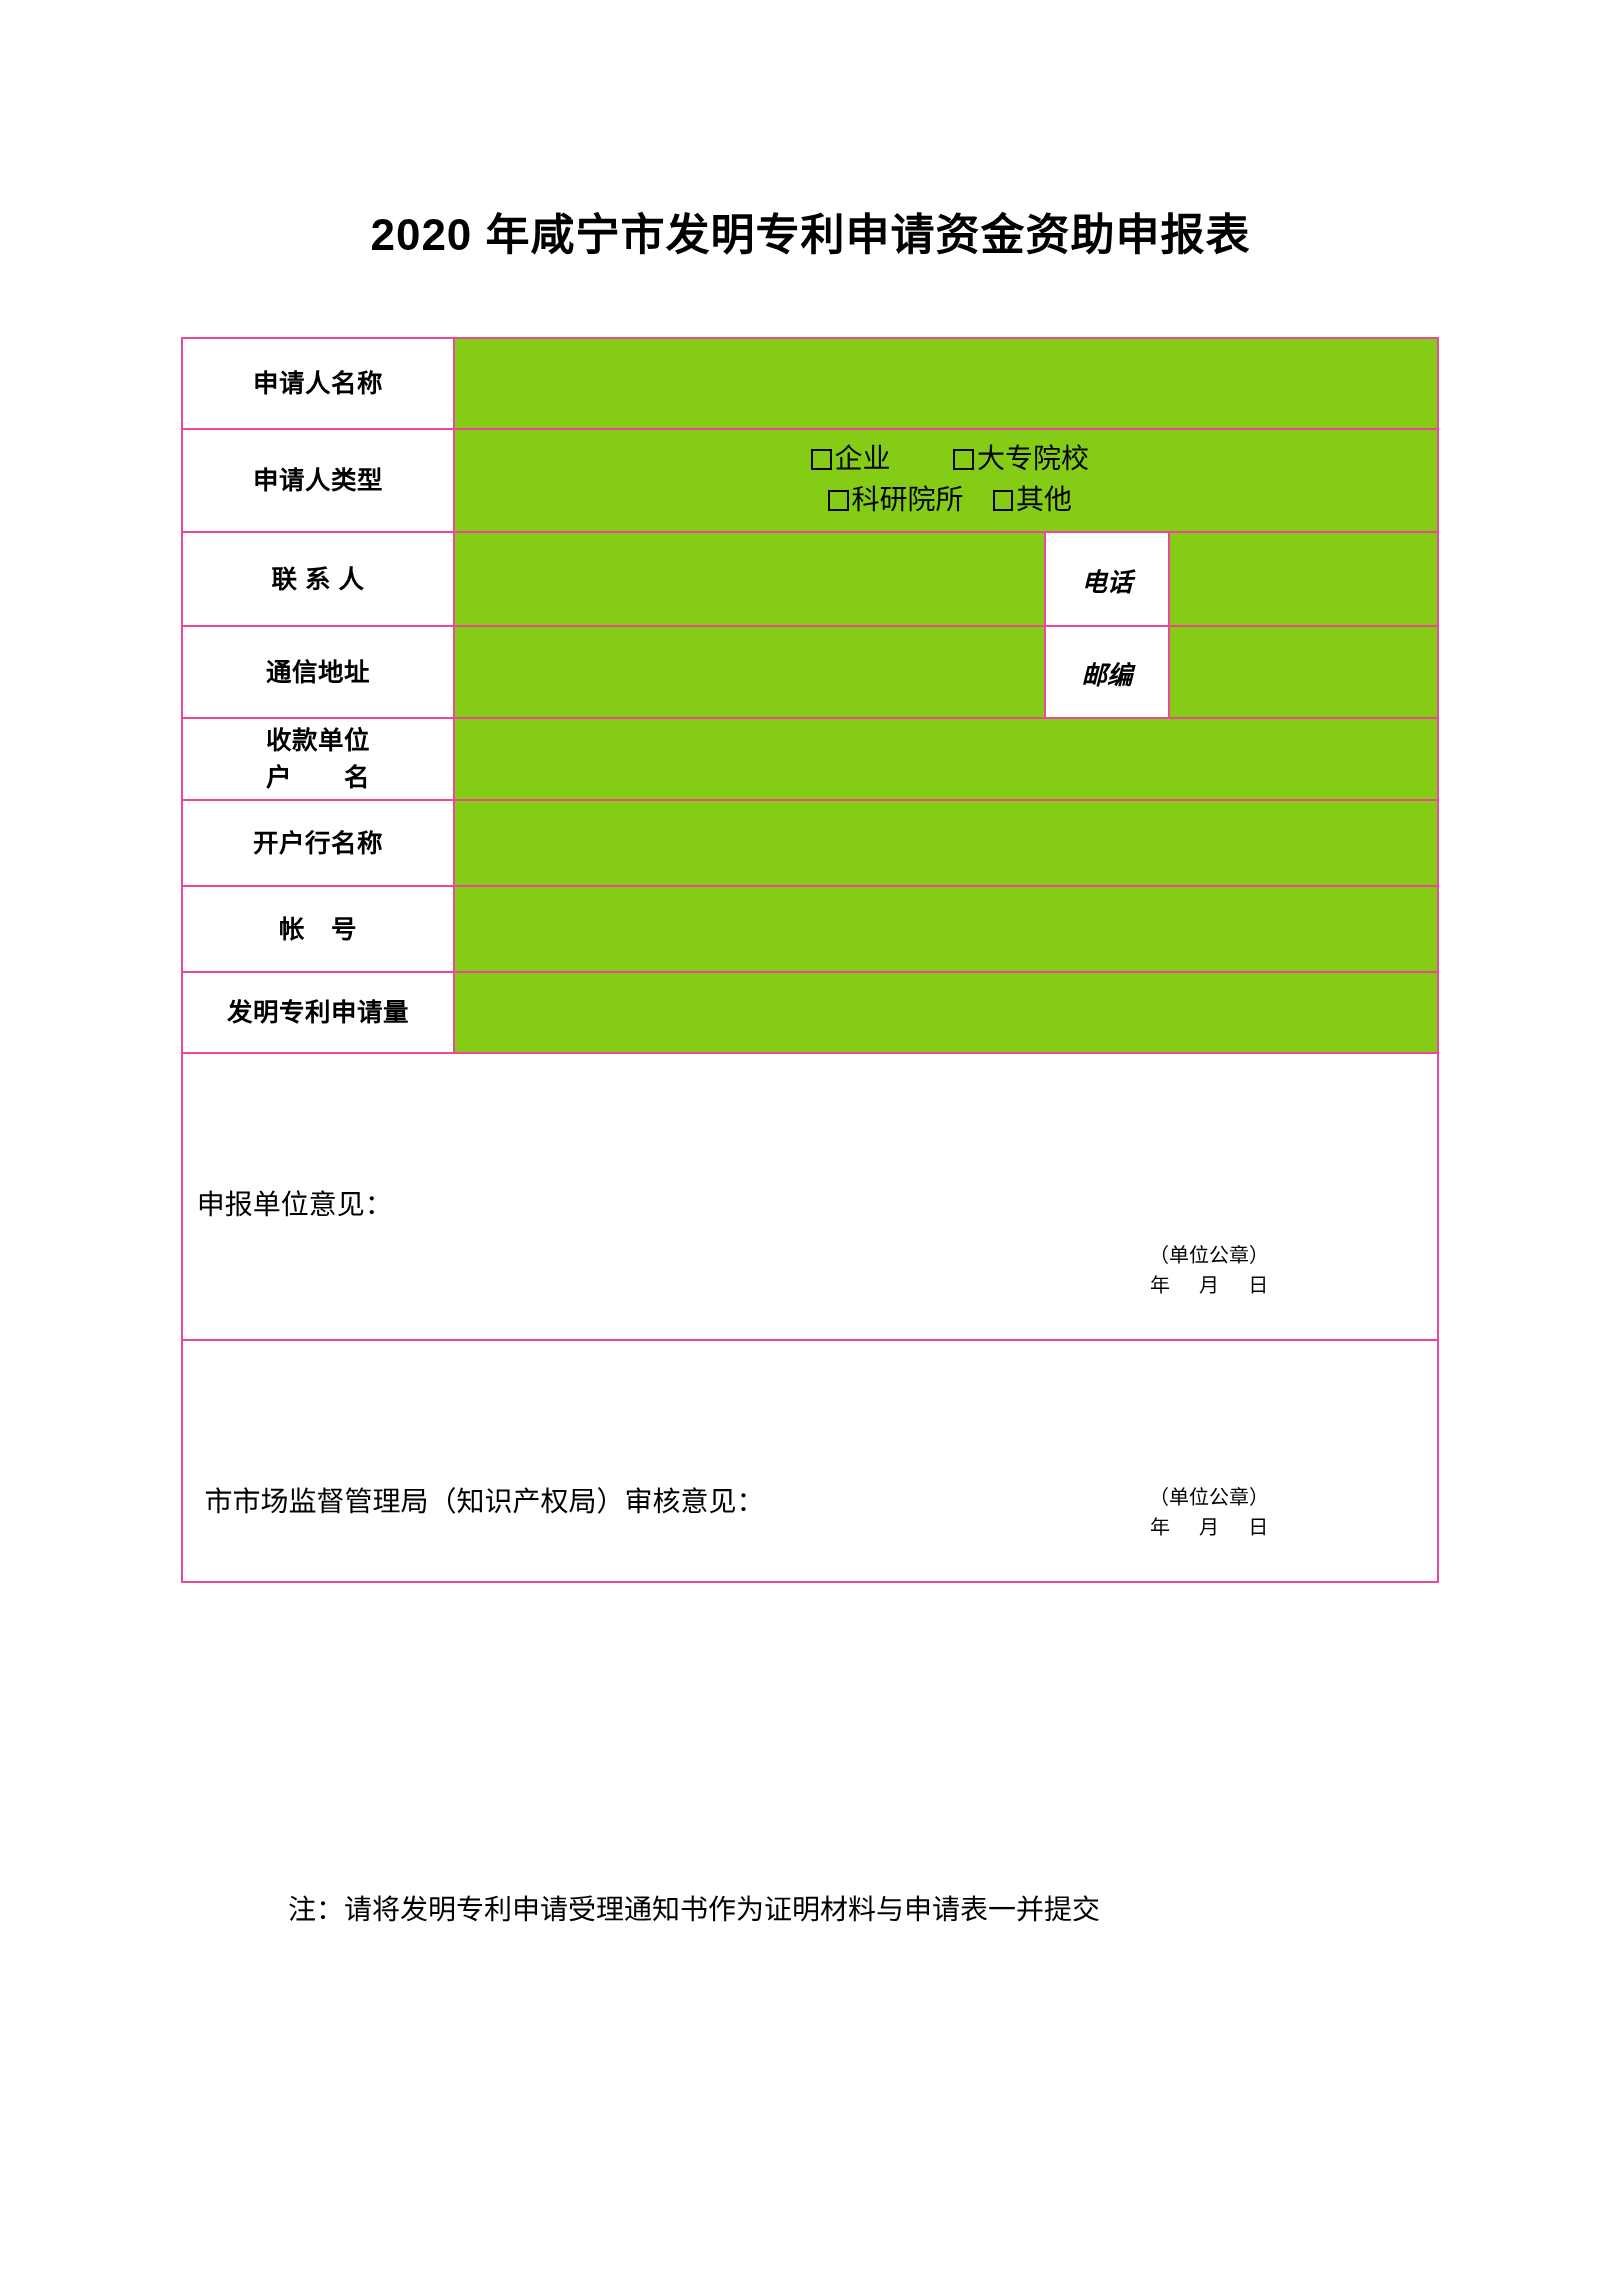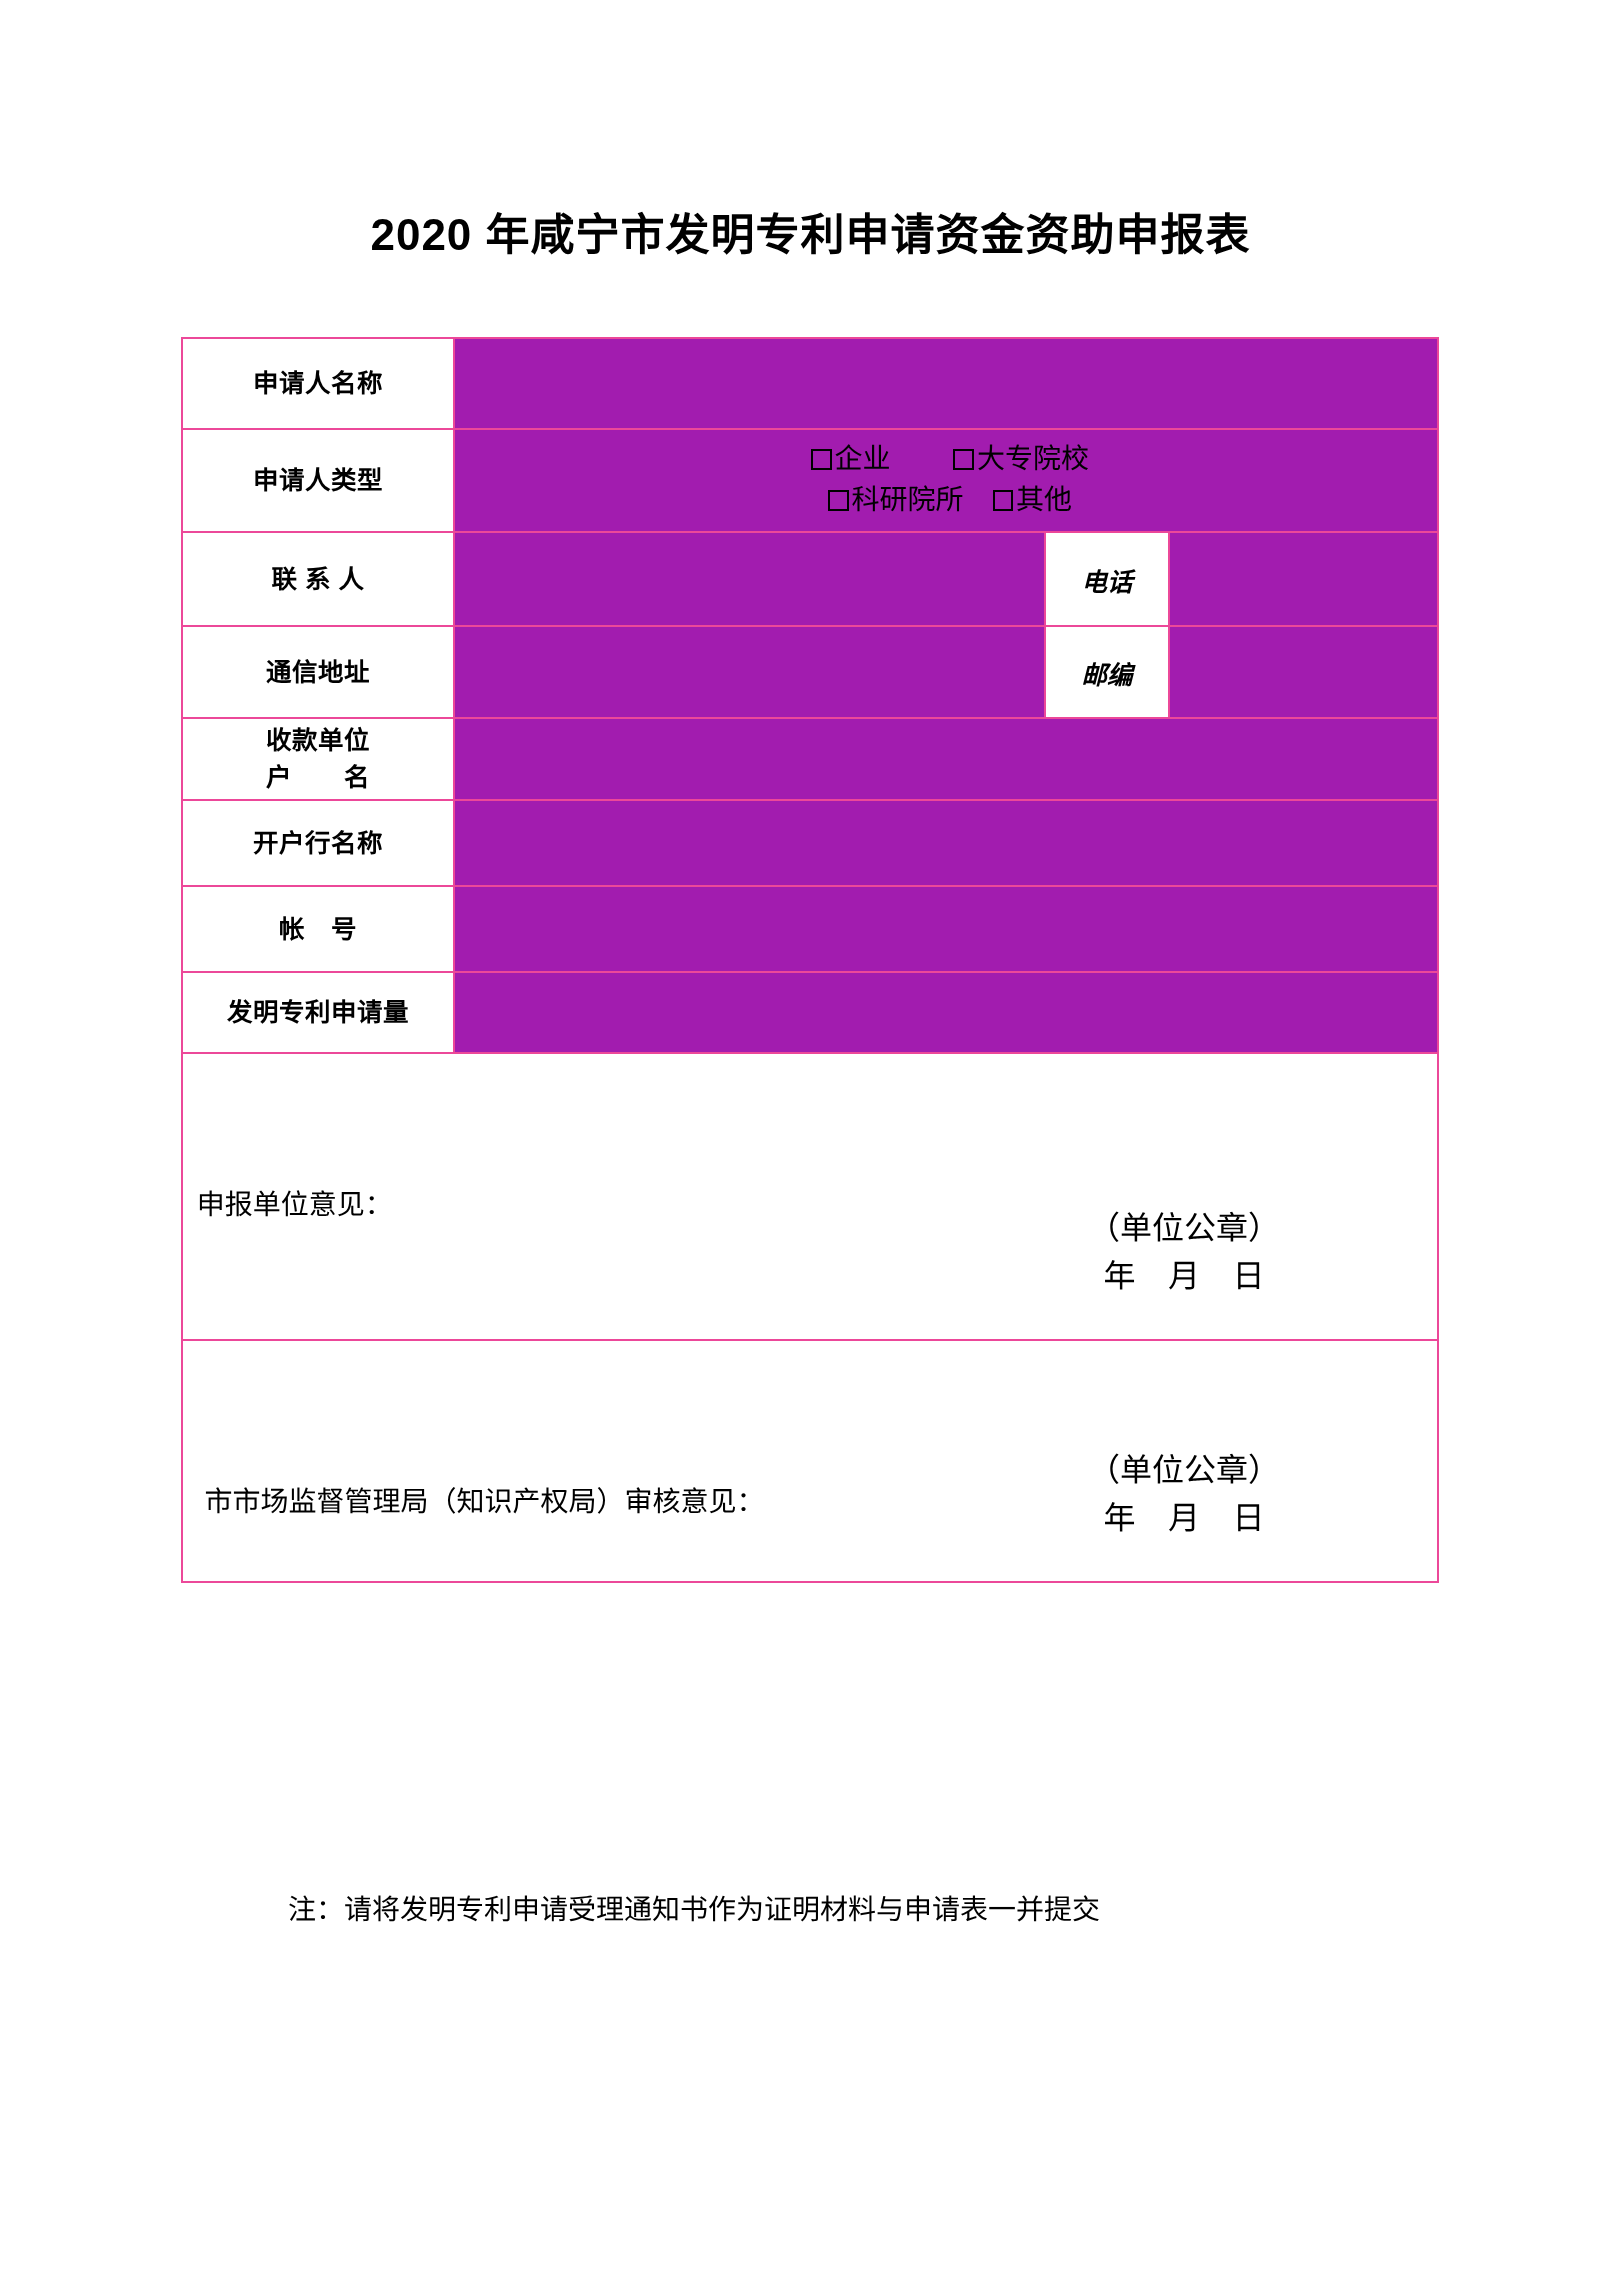--- a/index.html
+++ b/index.html
@@ -71,21 +71,21 @@
   .label-cell.two-line {
     line-height: 1.45;
   }
   .sub-label-cell {
     text-align: center;
     font-weight: bold;
     font-size: 26.5px;
     font-style: italic;
   }
   .value-cell {
-    background: #a21caf;
+    background: #84cc16;
   }
 
   
   .r-name    { height: 91px; }
   .r-type    { height: 103px; }
   .r-contact { height: 94px; }
   .r-addr    { height: 92px; }
   .r-payee   { height: 82px; }
   .r-bank    { height: 86px; }
   .r-account { height: 86px; }
@@ -135,21 +135,21 @@
   }
   .opinion-head.indented {
     padding-top: 76px;
     padding-left: 21.6px;
   }
   .sign-block {
     position: absolute;
     right: 157px;
     bottom: 39px;
     text-align: center;
-    font-size: 32px;
+    font-size: 20px;
     line-height: 1.5;
     white-space: nowrap;
   }
   .sign-block .seal { display: block; }
   .sign-block .ymd  { display: block; letter-spacing: 11.8px; padding-left: 11.8px; }
 
   
   .footnote {
     position: absolute;
     left: 288px;

